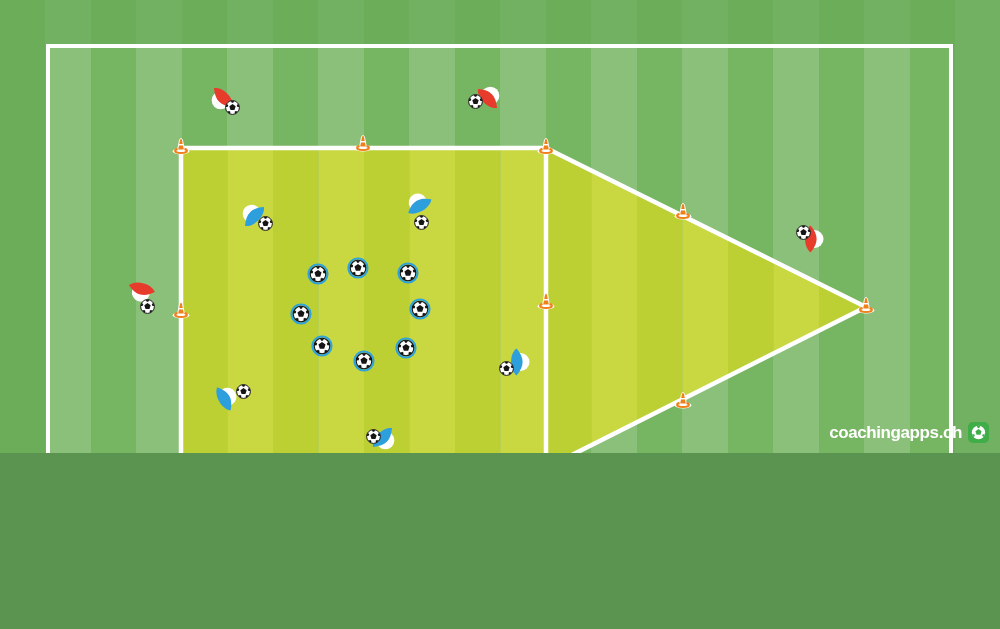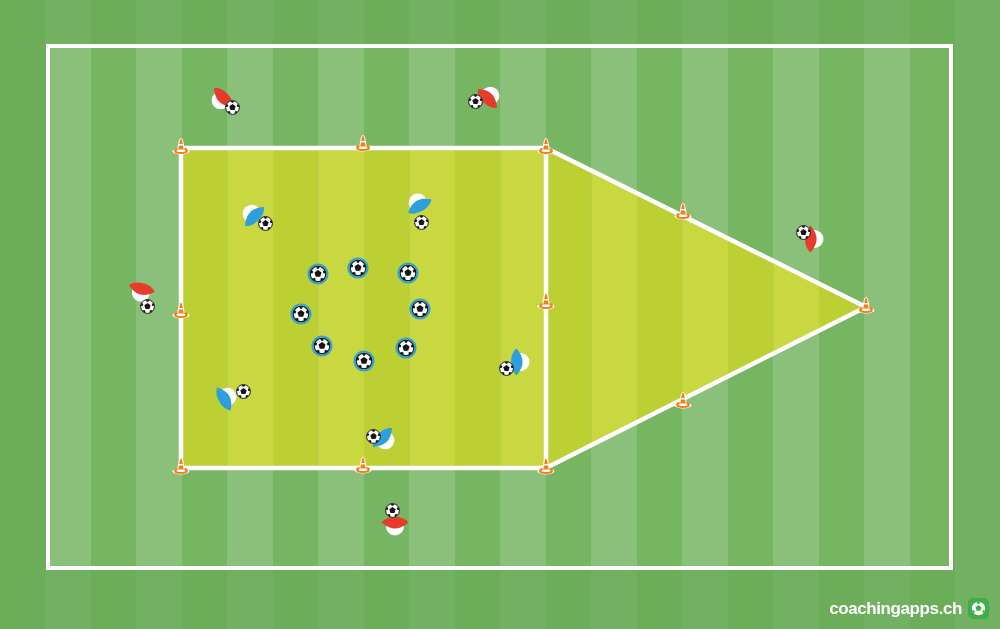--- a/index.html
+++ b/index.html
@@ -36,21 +36,21 @@
     </g>
     <g id="sym-cone">
       <ellipse cx="11" cy="15.8" rx="9.2" ry="3.6" fill="#ffffff"></ellipse>
       <ellipse cx="11" cy="15.4" rx="6.6" ry="2.5" fill="none" stroke="currentColor" stroke-width="2.2"></ellipse>
       <path d="M11,1.6 C 12,1.6 12.6,3 12.9,4.6 L14.6,13.5 C 14.8,14.8 7.2,14.8 7.4,13.5 L9.1,4.6 C 9.4,3 10,1.6 11,1.6 Z" fill="currentColor" stroke="#ffffff" stroke-width="1.1"></path>
       <line x1="8.6" y1="8.6" x2="13.4" y2="8.6" stroke="#ffffff" stroke-width="1.6"></line>
     </g>
   </defs>
 </svg>
 
-<div id="stage" style="width: 1000px; height: 629px; background: rgb(118, 181, 97);">
+<div id="stage" style="width: 1000px; height: 453px; background: rgb(118, 181, 97);">
   <div id="stripes" style="background: repeating-linear-gradient(90deg, rgb(118, 181, 97) 0px, rgb(118, 181, 97) 45.5px, rgb(139, 192, 122) 45.5px, rgb(139, 192, 122) 91px);"></div>
   <div id="margins">
       <div class="margin-overlay" style="left: 0px; top: 0px; width: 1000px; height: 44px; background: rgba(104, 170, 88, 0.72);"></div>
       <div class="margin-overlay" style="left: 0px; top: 570px; width: 1000px; height: 59px; background: rgba(104, 170, 88, 0.72);"></div>
       <div class="margin-overlay" style="left: 0px; top: 44px; width: 46px; height: 526px; background: rgba(104, 170, 88, 0.72);"></div>
       <div class="margin-overlay" style="left: 953px; top: 44px; width: 47px; height: 526px; background: rgba(104, 170, 88, 0.72);"></div>
     </div>
   <div id="boundary" style="left: 46px; top: 44px; width: 907px; height: 526px; border-color: rgb(255, 255, 255);"></div>
 
   <svg id="zone-svg" xmlns="http://www.w3.org/2000/svg" width="1000" height="629" viewBox="0 0 1000 629">

